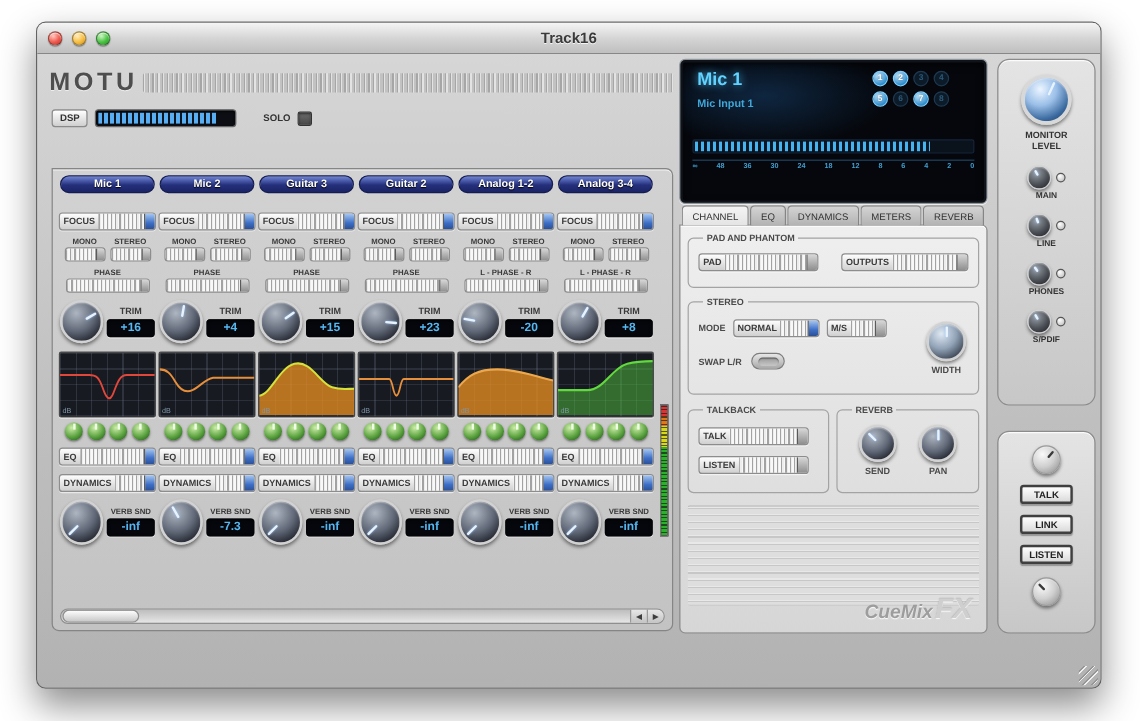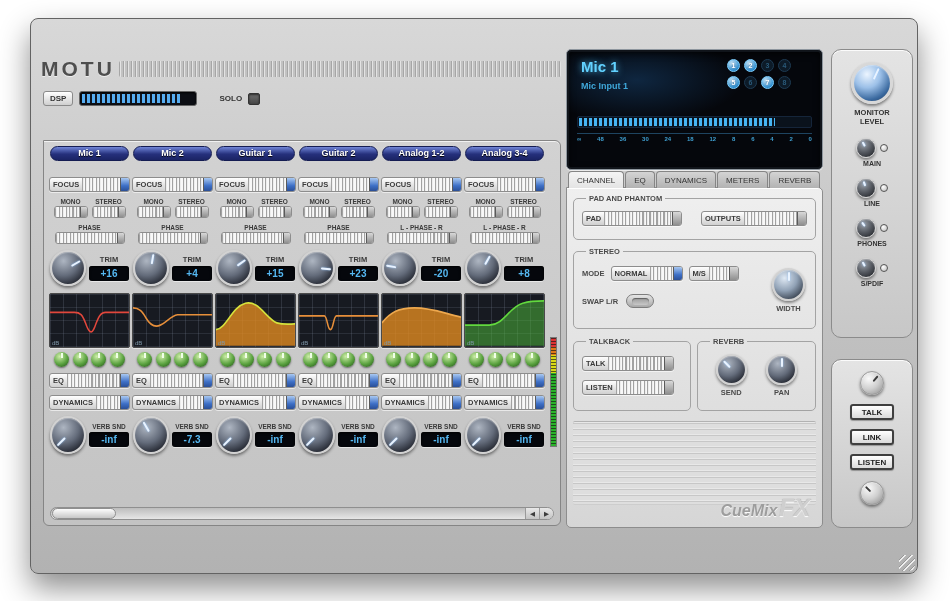--- a/index.html
+++ b/index.html
@@ -131,20 +131,28 @@
 .radio{width:8px;height:8px;border-radius:50%;border:1.5px solid #555;background:radial-gradient(circle at 35% 30%,#fff,#b9b9b9)}
 .outlbl{margin-top:2px;font-size:7px;font-weight:700;color:#333}
 .keybtn{width:44px;height:16px;margin-top:9px;background:linear-gradient(#fff,#dadada);border:2px solid #3f3f3f;border-radius:3px;font-size:8px;font-weight:700;color:#222;display:flex;align-items:center;justify-content:center;box-shadow:0 1px 1px rgba(0,0,0,.3)}
 .knob.lite{width:24px;height:24px;margin-top:11px;border-width:1px;background:radial-gradient(circle at 35% 30%,#fafafa,#cfcfcf 50%,#8a8a8a);border-color:#9a9a9a}
 .knob.lite .ptr::before{background:#3a3a3a;box-shadow:none}
 </style>
 </head>
 <body>
 
 <div class="window">
+  <div class="titlebar">
+    <div class="lights">
+      <span class="light red"></span>
+      <span class="light yellow"></span>
+      <span class="light green"></span>
+    </div>
+    <div class="title">Track16</div>
+  </div>
 
   <div class="brandrow">
     <span class="motu">MOTU</span>
     <span class="hridge"></span>
   </div>
 
   <div class="dsprow">
     <span class="chipbtn">DSP</span>
     <span class="dspm">
         <i></i>
@@ -289,21 +297,21 @@
               <i class="ptr" style="transform:rotate(-30deg)"></i>
             </div>
             <div class="kright">
               <span class="klbl small">VERB SND</span>
               <span class="lcdval">-7.3</span>
             </div>
           </div>
       </div>
 
       <div class="strip">
-        <div class="chname">Guitar 1</div>
+        <div class="chname">Guitar 3</div>
         <div class="slbtn focus">
             <span class="lbl">FOCUS</span>
             <span class="sgrip"></span>
             <span class="cap blue"></span>
           </div>
         <div class="msrow">
             <span>MONO</span>
             <span>STEREO</span>
           </div>
         <div class="msbtns">

